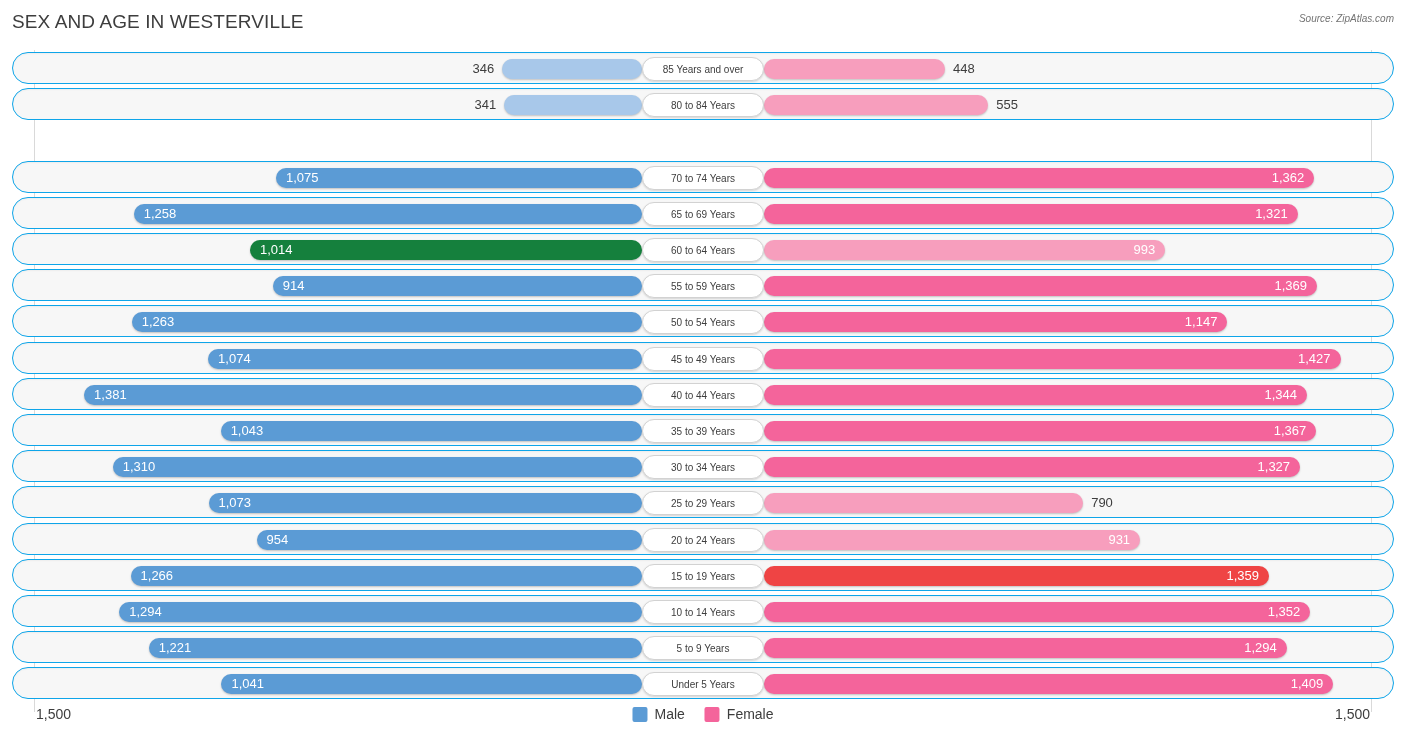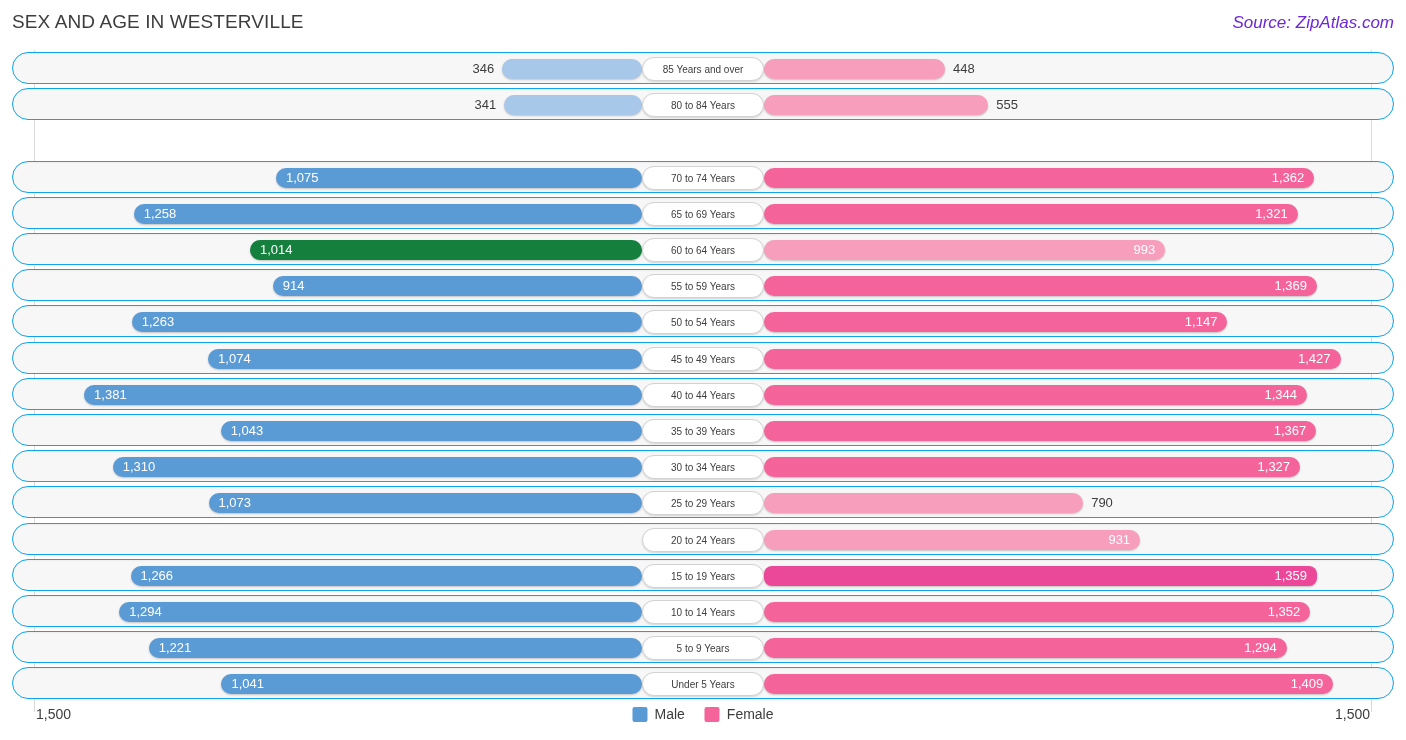--- a/index.html
+++ b/index.html
@@ -18,21 +18,21 @@
     position: absolute; top: 0; left: 0;
     width: 1406px; height: 46px;
   }
   .chart-title {
     position: absolute; left: 12px; top: 11px;
     font-size: 19px; color: #3d3d3d; letter-spacing: .1px;
     white-space: nowrap;
   }
   .source-note {
     position: absolute; right: 12px; top: 13px;
-    font-size: 17px; font-style: italic; color: #6d28d9;
+    font-size: 10px; font-style: italic; color: #737373;
     white-space: nowrap;
   }
 
   
   .plot {
     position: absolute;
     left: 12px; top: 50px;
     width: 1382px; height: 652px;
   }
   .axis-line {
@@ -259,32 +259,35 @@
               <span class="bar-value inside">1,073</span>
             </div>
             <div class="bar female" style="width: 319.16px; background: rgb(247, 158, 189);">
               <span class="bar-value outside">790</span>
             </div>
             <div class="center-label">25 to 29 Years</div>
           </div>
         </div>
         <div class="row" style="top: 472.6px;">
           <div class="bars">
+            <div class="bar male" style="width: 385.416px; background: rgb(91, 155, 213);">
+              <span class="bar-value inside">954</span>
+            </div>
             <div class="bar female" style="width: 376.124px; background: rgb(247, 158, 189);">
               <span class="bar-value inside">931</span>
             </div>
             <div class="center-label">20 to 24 Years</div>
           </div>
         </div>
         <div class="row" style="top: 508.8px;">
           <div class="bars">
             <div class="bar male" style="width: 511.464px; background: rgb(91, 155, 213);">
               <span class="bar-value inside">1,266</span>
             </div>
-            <div class="bar female" style="width: 553px; background: #ec4899; border-radius: 8px;">
+            <div class="bar female" style="width: 505px; background: #ef4444;">
               <span class="bar-value inside">1,359</span>
             </div>
             <div class="center-label">15 to 19 Years</div>
           </div>
         </div>
         <div class="row" style="top: 545px;">
           <div class="bars">
             <div class="bar male" style="width: 522.776px; background: rgb(91, 155, 213);">
               <span class="bar-value inside">1,294</span>
             </div>

